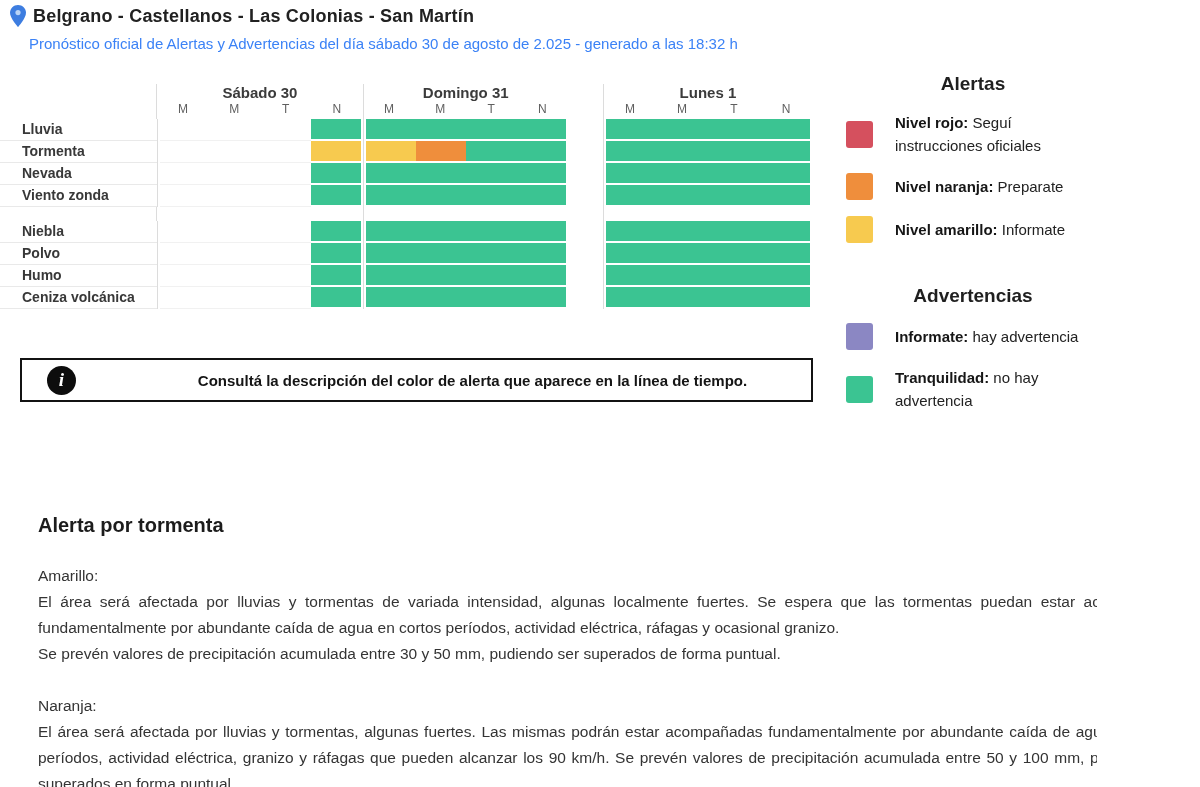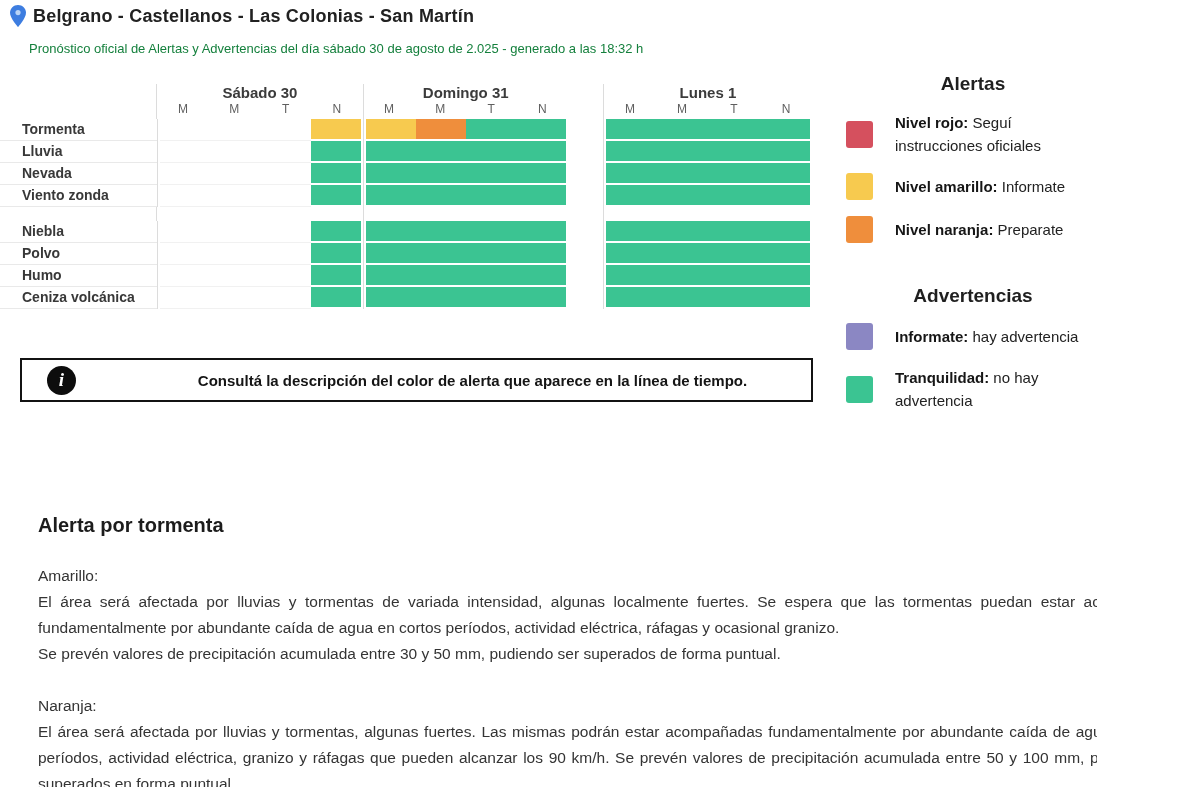--- a/index.html
+++ b/index.html
@@ -6,21 +6,21 @@
   html,body { background:#fff; }
   .page {
     position:relative; width:1097px; height:787px; background:#fff;
     font-family:"Liberation Sans", sans-serif; color:#333; overflow:hidden;
   }
 
   
   .hdr { position:absolute; left:10px; top:5px; }
   .hdr-row { display:flex; align-items:center; gap:7px; }
   .hdr h1 { font-size:18px; font-weight:bold; color:#212121; letter-spacing:.2px; }
-  .subtitle { margin:14px 0 0 19px; font-size:13px; color:#15803d; }
+  .subtitle { margin:8px 0 0 19px; font-size:15px; color:#3b82f6; }
 
   
   .tl { position:absolute; left:0; top:84px; width:812px; }
   .tl-header { display:flex; }
   .tl-label-spacer { width:163px; }
   .day-0 { width:215px; } .day-1 { width:214px; } .day-2 { width:218px;margin-left:35px; }
   .day-head { border-left:1px solid #dcdcdc; }
   .day-name { text-align:center; font-size:15px; font-weight:bold; color:#3b3b3b; height:18px; line-height:18px; }
   .period-row { display:flex; height:17px; padding-bottom:2px; }
   .period-row span { flex:1; text-align:center; font-size:12px; color:#5f5f5f; line-height:15px; }
@@ -108,51 +108,51 @@
           <div class="period-row">
             <span>M</span>
             <span>M</span>
             <span>T</span>
             <span>N</span>
           </div>
         </div>
       </div>
     <div>
         <div class="tl-row">
+          <div class="row-label">Lluvia</div>
+          <div class="day-sec day-0">
+            <div class="cell empty"></div>
+            <div class="cell empty"></div>
+            <div class="cell empty"></div>
+            <div class="cell filled" style="background: rgb(59, 196, 146);"></div>
+          </div>
+          <div class="day-sec day-1">
+            <div class="cell filled" style="background: rgb(59, 196, 146);"></div>
+            <div class="cell filled" style="background: rgb(59, 196, 146);"></div>
+            <div class="cell filled" style="background: rgb(59, 196, 146);"></div>
+            <div class="cell filled" style="background: rgb(59, 196, 146);"></div>
+          </div>
+          <div class="day-sec day-2">
+            <div class="cell filled" style="background: rgb(59, 196, 146);"></div>
+            <div class="cell filled" style="background: rgb(59, 196, 146);"></div>
+            <div class="cell filled" style="background: rgb(59, 196, 146);"></div>
+            <div class="cell filled" style="background: rgb(59, 196, 146);"></div>
+          </div>
+        </div>
+        <div class="tl-row">
           <div class="row-label">Tormenta</div>
           <div class="day-sec day-0">
             <div class="cell empty"></div>
             <div class="cell empty"></div>
             <div class="cell empty"></div>
             <div class="cell filled" style="background: rgb(247, 202, 79);"></div>
           </div>
           <div class="day-sec day-1">
             <div class="cell filled" style="background: rgb(247, 202, 79);"></div>
             <div class="cell filled" style="background: rgb(239, 142, 60);"></div>
-            <div class="cell filled" style="background: rgb(59, 196, 146);"></div>
-            <div class="cell filled" style="background: rgb(59, 196, 146);"></div>
-          </div>
-          <div class="day-sec day-2">
-            <div class="cell filled" style="background: rgb(59, 196, 146);"></div>
-            <div class="cell filled" style="background: rgb(59, 196, 146);"></div>
-            <div class="cell filled" style="background: rgb(59, 196, 146);"></div>
-            <div class="cell filled" style="background: rgb(59, 196, 146);"></div>
-          </div>
-        </div>
-        <div class="tl-row">
-          <div class="row-label">Lluvia</div>
-          <div class="day-sec day-0">
-            <div class="cell empty"></div>
-            <div class="cell empty"></div>
-            <div class="cell empty"></div>
-            <div class="cell filled" style="background: rgb(59, 196, 146);"></div>
-          </div>
-          <div class="day-sec day-1">
-            <div class="cell filled" style="background: rgb(59, 196, 146);"></div>
-            <div class="cell filled" style="background: rgb(59, 196, 146);"></div>
             <div class="cell filled" style="background: rgb(59, 196, 146);"></div>
             <div class="cell filled" style="background: rgb(59, 196, 146);"></div>
           </div>
           <div class="day-sec day-2">
             <div class="cell filled" style="background: rgb(59, 196, 146);"></div>
             <div class="cell filled" style="background: rgb(59, 196, 146);"></div>
             <div class="cell filled" style="background: rgb(59, 196, 146);"></div>
             <div class="cell filled" style="background: rgb(59, 196, 146);"></div>
           </div>
         </div>
@@ -293,26 +293,26 @@
 
   <div class="legend-col">
     <div>
       <div class="legend-title">Alertas</div>
       <div class="legend-items">
           <div class="legend-item">
             <span class="swatch" style="background: rgb(213, 80, 94);"></span>
             <span class="legend-text"><b>Nivel rojo:</b> Seguí instrucciones oficiales</span>
           </div>
           <div class="legend-item">
+            <span class="swatch" style="background: rgb(239, 142, 60);"></span>
+            <span class="legend-text"><b>Nivel naranja:</b> Preparate</span>
+          </div>
+          <div class="legend-item">
             <span class="swatch" style="background: rgb(247, 202, 79);"></span>
             <span class="legend-text"><b>Nivel amarillo:</b> Informate</span>
-          </div>
-          <div class="legend-item">
-            <span class="swatch" style="background: rgb(239, 142, 60);"></span>
-            <span class="legend-text"><b>Nivel naranja:</b> Preparate</span>
           </div>
         </div>
     </div>
     <div class="legend-gap"></div>
     <div>
       <div class="legend-title">Advertencias</div>
       <div class="legend-items">
           <div class="legend-item">
             <span class="swatch" style="background: rgb(139, 135, 195);"></span>
             <span class="legend-text"><b>Informate:</b> hay advertencia</span>

